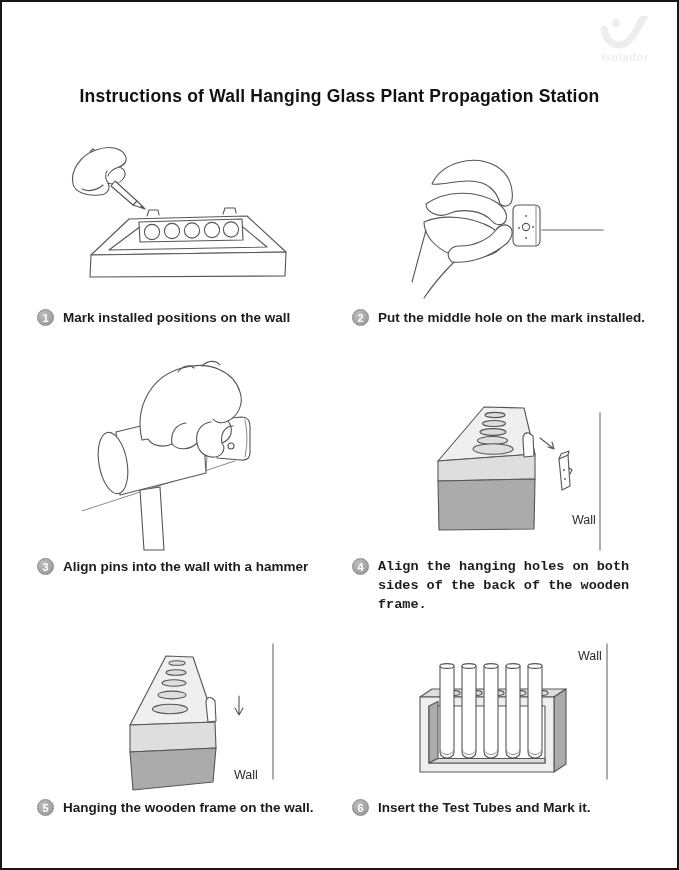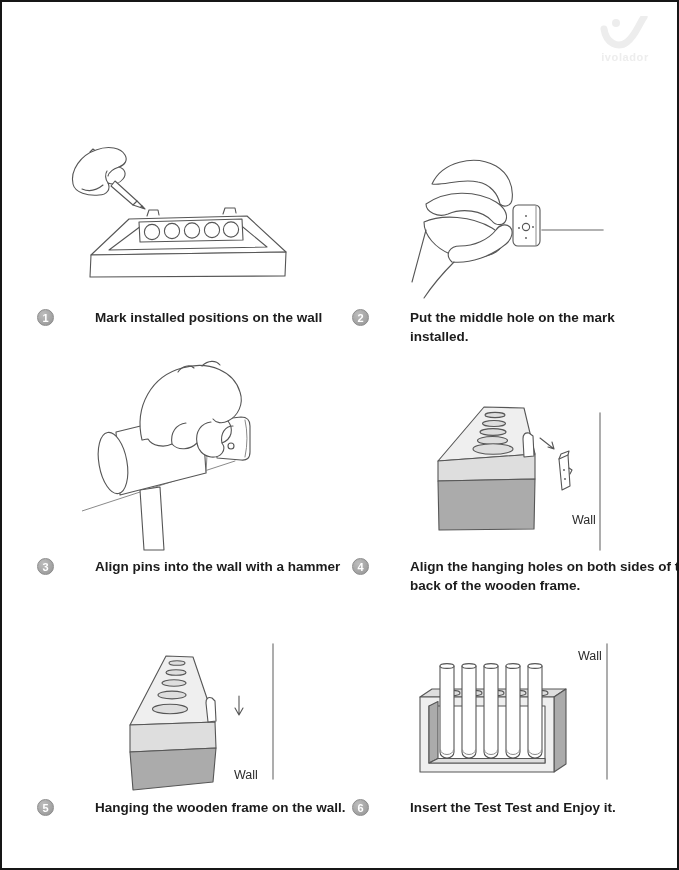--- a/index.html
+++ b/index.html
@@ -27,39 +27,40 @@
   .illu .wallline{stroke:#999999;stroke-width:1.6;}
   .illu .thin{stroke:#8a8a8a;stroke-width:1;}
   .illu text{fill:#2b2b2b;font-size:12.5px;stroke:none;font-family:"Liberation Sans",sans-serif;}
   .cap{position:absolute;display:flex;align-items:flex-start;gap:9px;}
   .badge{
     width:17px;height:17px;border-radius:50%;box-sizing:border-box;margin-top:1px;
     background:radial-gradient(circle at 36% 30%,#bdbdbd,#949494);
     border:1px solid #8b8b8b;color:#fff;font-size:11px;font-weight:700;
     display:flex;align-items:center;justify-content:center;flex:0 0 auto;
   }
-  .cap .txt{font-size:13.5px;font-weight:700;color:#1c1c1c;line-height:19px;margin-left:32px;}
+  .cap .txt{font-size:13.5px;font-weight:700;color:#1c1c1c;line-height:19px;}
   .cap1{left:35px;top:306px;} .cap2{left:350px;top:306px;}
   .cap3{left:35px;top:555px;} .cap4{left:350px;top:555px;}
   .cap5{left:35px;top:796px;} .cap6{left:350px;top:796px;}
-  .cap4 .txt{width:290px;}
+  .cap4 .txt{width:290px;font-family:Liberation Mono, monospace;}
 </style>
 </head>
 <body>
 
 <div class="page">
 
   <div class="logo">
     <svg width="64" height="38" viewBox="0 0 64 38">
       <circle cx="23" cy="7" r="4" fill="#ededed" stroke="none"></circle>
       <path d="M11,13 C13,27 25,33 34,26 C42,20 45,10 51,1" stroke="#ededed" stroke-width="7" fill="none" stroke-linecap="round"></path>
     </svg>
     <div class="brand">ivolador</div>
   </div>
 
+  <div class="title">Instructions of Wall Hanging Glass Plant Propagation Station</div>
 
   <svg class="illu" style="left:60px;top:140px" width="250" height="160" viewBox="0 0 250 160">
     <path class="wfill" d="M67,77 L185,74 L224,110 L29,113 Z"></path>
     <path class="wfill" d="M29,113 L224,110 L223,134 L28,135 Z"></path>
     <path d="M79,84 L176,81 L205,105 L47,108 Z"></path>
     <path class="wfill" d="M77,80 L180,77 L181,98 L78,100 Z"></path>
     <path class="wfill" d="M85,74 L87,68 L96,68 L97,73"></path>
     <path class="wfill" d="M161,72 L163,66 L173,66 L174,71"></path>
     <circle class="wfill" cx="90" cy="90" r="7.6" stroke-width="1.3"></circle>
     <circle class="wfill" cx="110" cy="89" r="7.6" stroke-width="1.3"></circle>
@@ -187,16 +188,16 @@
   <div class="cap cap4">
     <div class="badge">4</div>
     <div class="txt">Align the hanging holes on both sides of the back of the wooden frame.</div>
   </div>
   <div class="cap cap5">
     <div class="badge">5</div>
     <div class="txt">Hanging the wooden frame on the wall.</div>
   </div>
   <div class="cap cap6">
     <div class="badge">6</div>
-    <div class="txt">Insert the Test Test and Enjoy it.</div>
+    <div class="txt">Insert the Test Tubes and Mark it.</div>
   </div>
 
 </div>
 
 </body></html>

